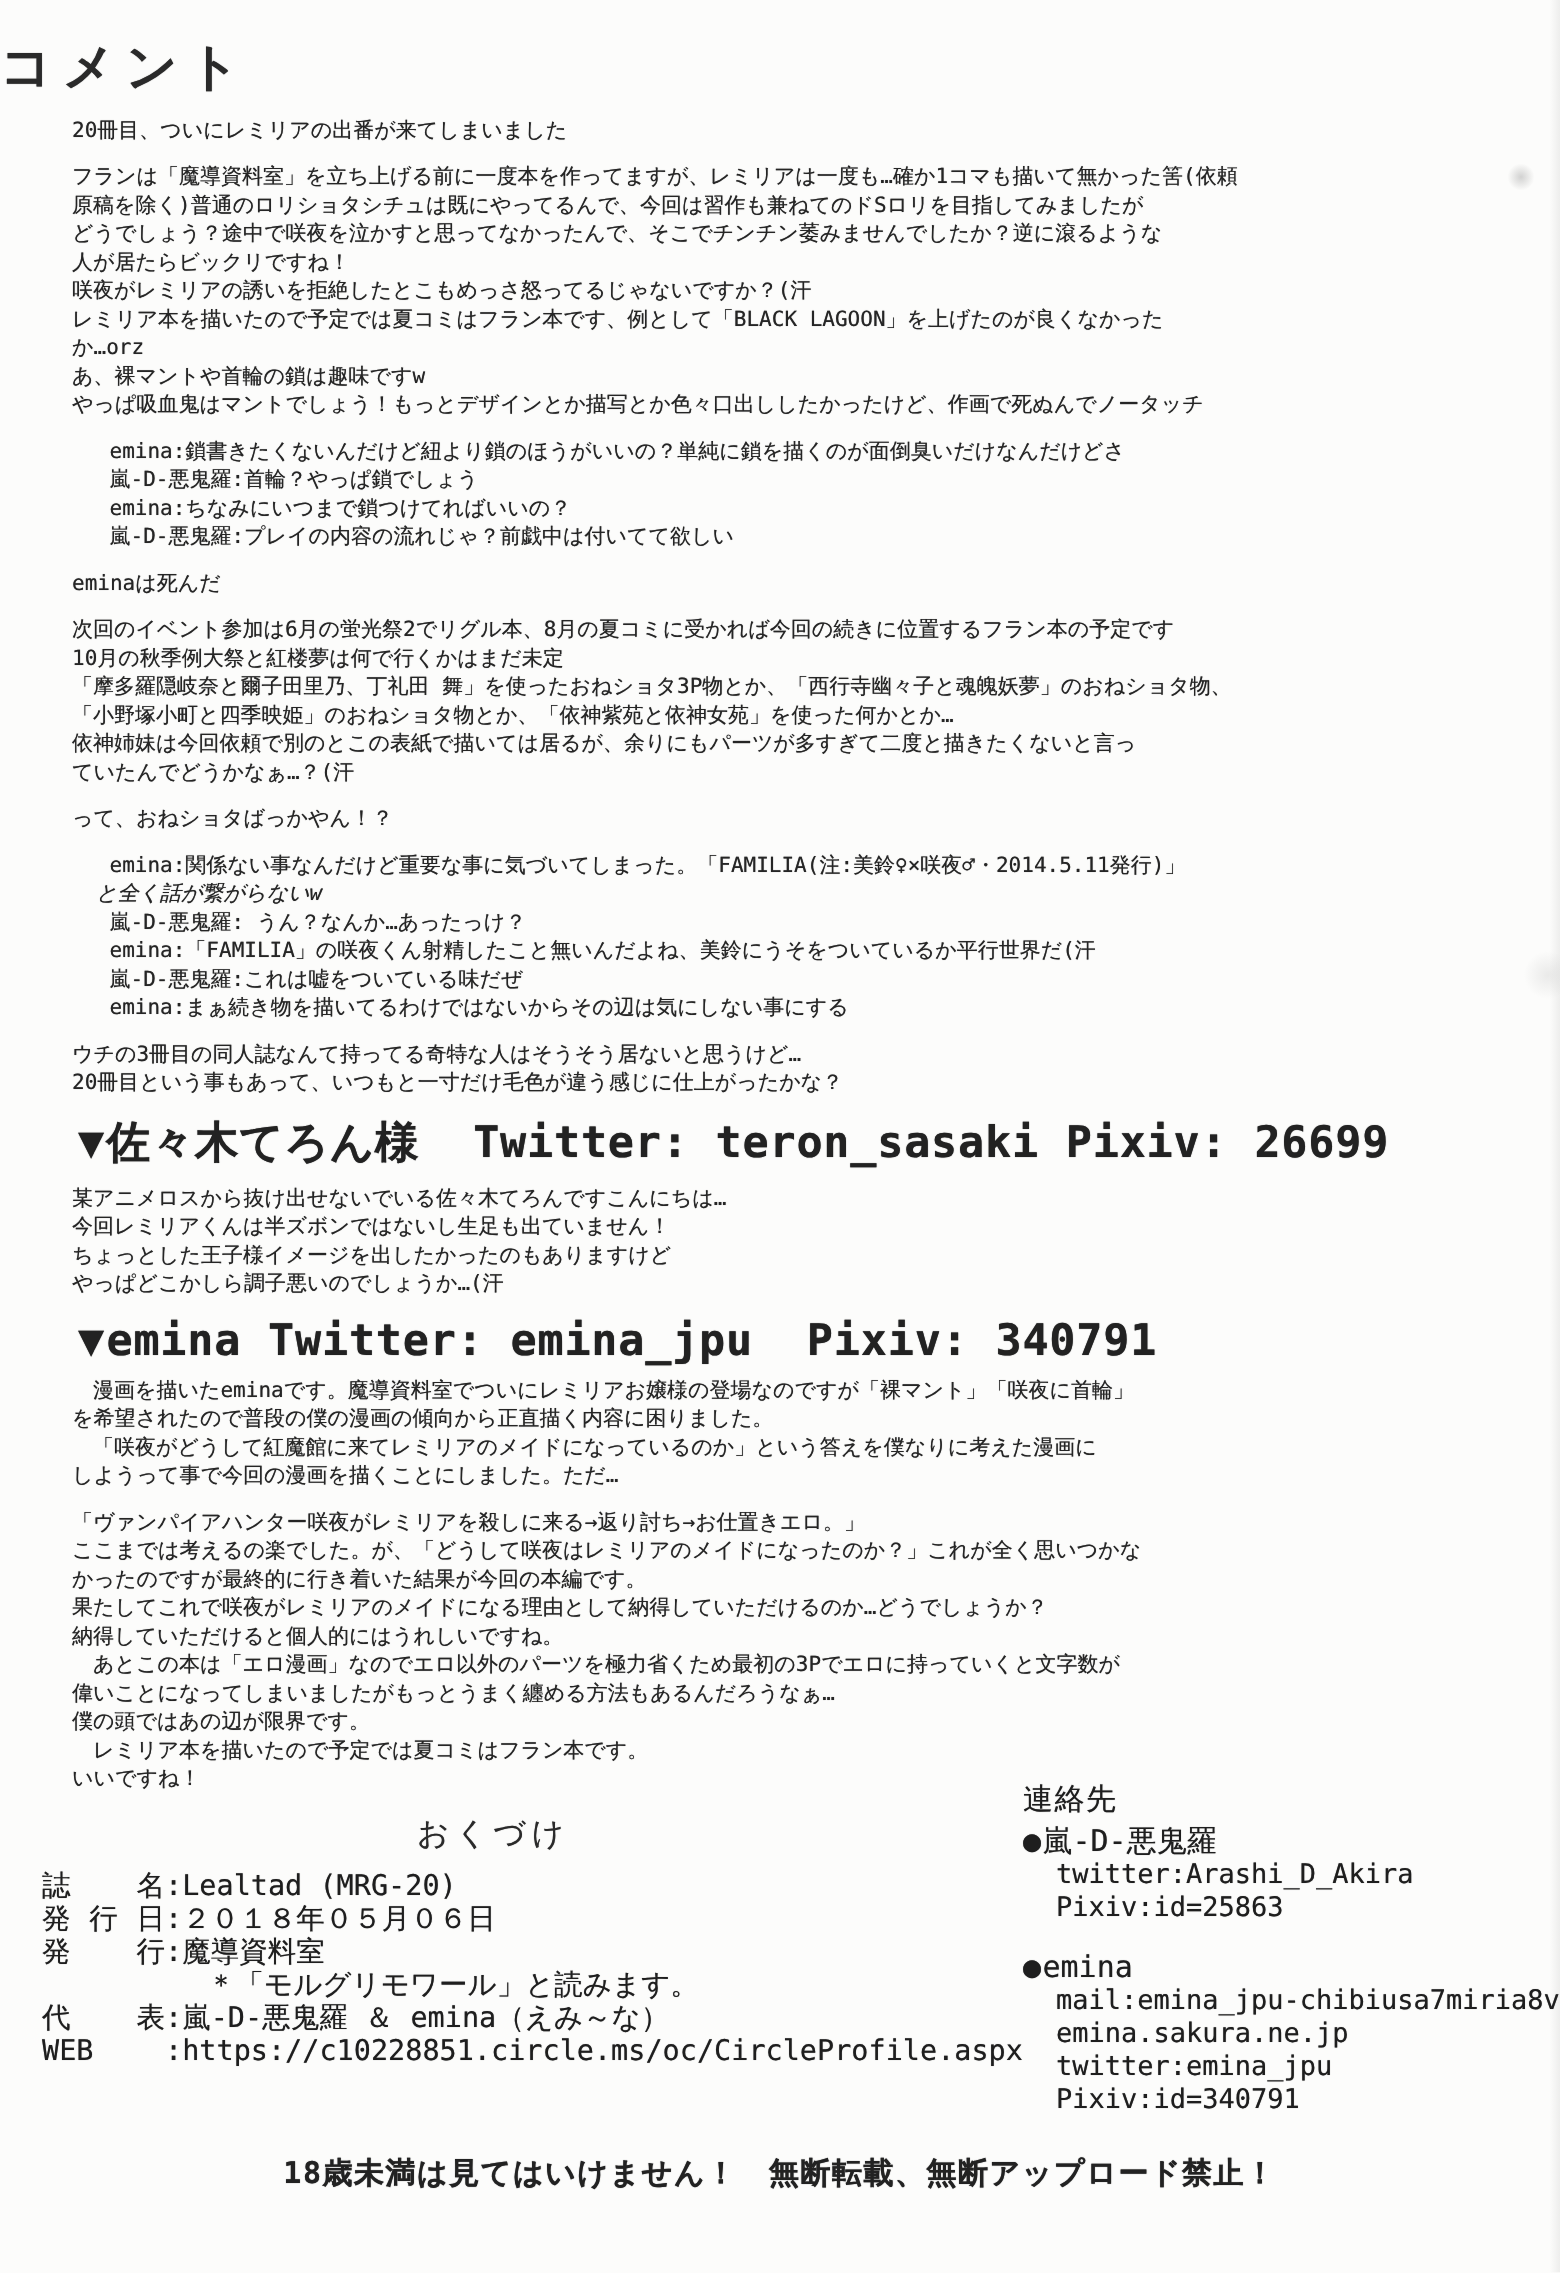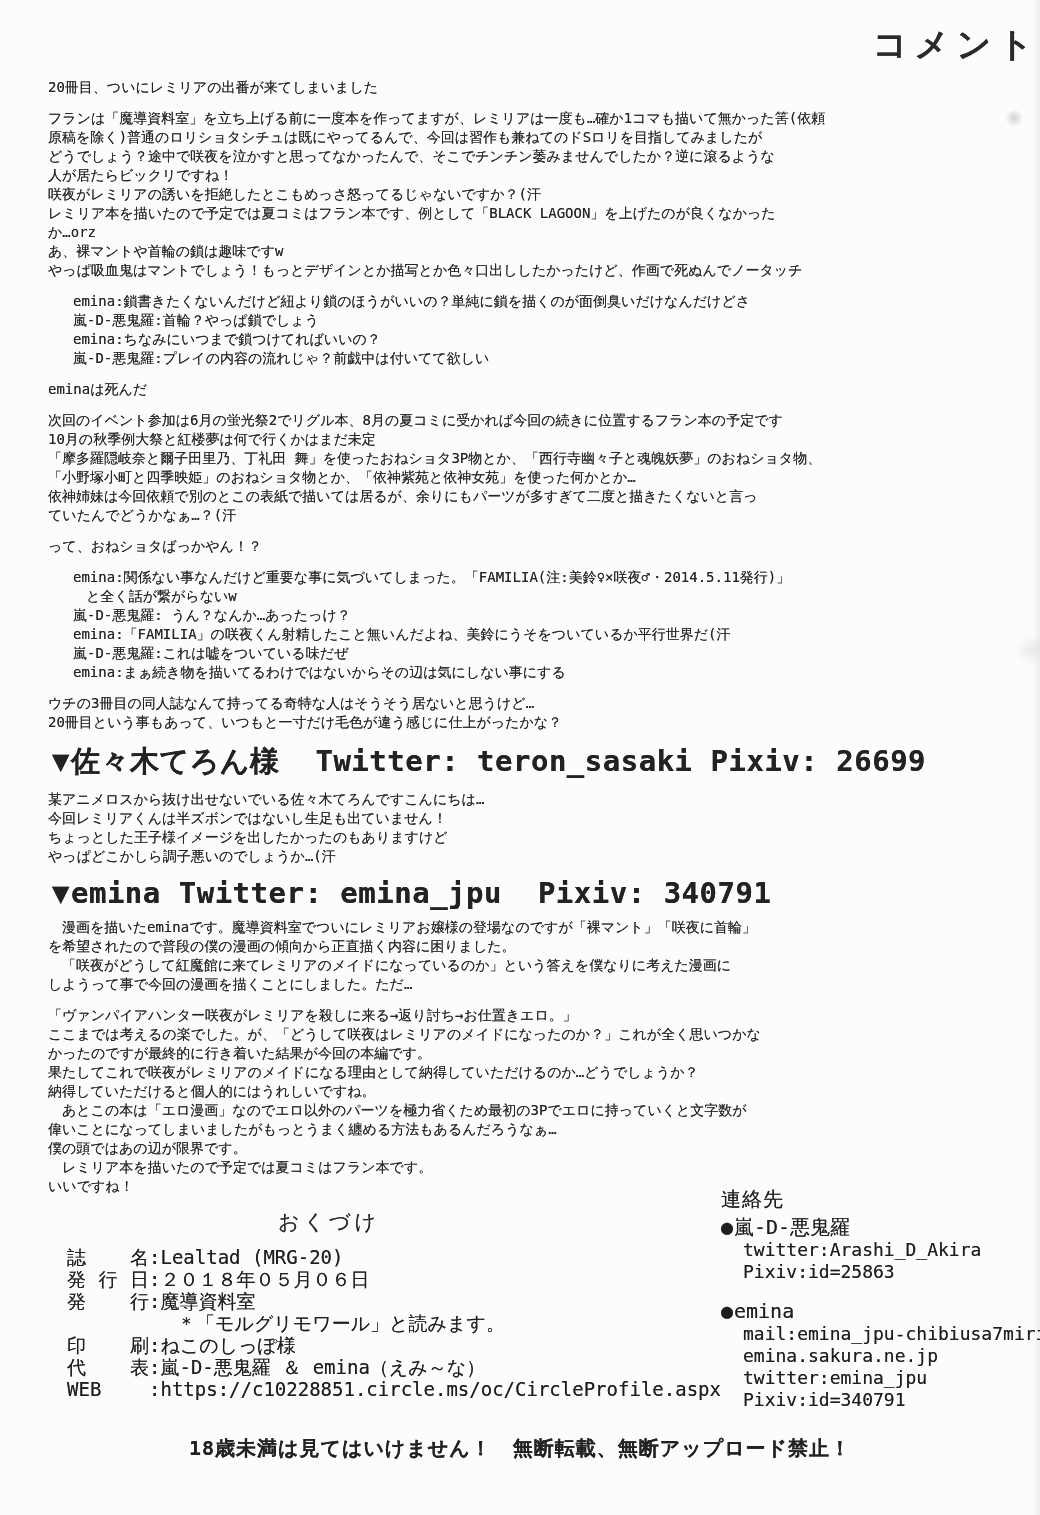--- a/index.html
+++ b/index.html
@@ -12,21 +12,21 @@
     padding-top:20px;
     background:
       radial-gradient(circle at 1014px 118px, rgba(130,130,130,.35), rgba(130,130,130,0) 9px),
       radial-gradient(circle at 1032px 650px, rgba(150,150,150,.18), rgba(150,150,150,0) 16px),
       linear-gradient(to left, rgba(110,110,110,.10), rgba(110,110,110,0) 7px),
       #fcfcfb;
     font-family:"DejaVu Sans Mono","Liberation Mono",monospace;
     color:#1e1e1e;
   }
   .title{
-    text-align:right;
+    text-align:left;
     font-size:34px;
     font-weight:bold;
     letter-spacing:7px;
     color:#2a2a2a;
     margin:2px 0 10px 0;
     text-shadow:0 0 .6px #555;
   }
   .sec-header{
     font-size:29px;
     font-weight:bold;
@@ -40,30 +40,30 @@
   .sec-body{margin-bottom:2px;}
   .line{
     font-size:14px;
     line-height:19px;
     margin-left:48px;
     white-space:pre-wrap;
     color:#252525;
     text-shadow:0 0 .5px #666;
   }
   .line.d{margin-left:73px;}
-  .line.d2{margin-left:86px;}
+  .line.d2{margin-left:64px;font-style:italic;}
   .line.blank{height:12px;}
   .bottom{display:flex;margin-top:6px;}
   .colophon{flex:0 0 552px;box-sizing:border-box;padding-left:28px;}
   .col-heading{
     font-size:21px;letter-spacing:4px;color:#2a2a2a;
     margin:6px 0 10px 250px;text-shadow:0 0 .5px #666;
   }
   .col-row{font-size:19px;line-height:22px;white-space:pre;text-shadow:0 0 .5px #666;}
-  .col-label{display:inline-block;width:82px;text-align:justify;text-align-last:justify;margin-left:39px;}
+  .col-label{display:inline-block;width:82px;text-align:justify;text-align-last:justify;}
   .col-row.indented .col-value{padding-left:28px;}
   .contacts{flex:1;margin-top:-16px;}
   .contacts-heading{font-size:20px;letter-spacing:1px;margin-bottom:2px;text-shadow:0 0 .5px #666;}
   .contact{margin-bottom:16px;}
   .contact-name-row{font-size:20px;line-height:24px;text-shadow:0 0 .5px #666;}
   .contact-name-row .bullet{margin-right:1px;}
   .contact-line{font-size:18px;line-height:22px;margin-left:22px;white-space:pre;text-shadow:0 0 .5px #666;}
   .footer{
     text-align:center;
     font-size:20px;
@@ -164,21 +164,20 @@
       <div>
 
           <div class="col-row"><span class="col-label">誌名</span><span class="col-value">:Lealtad (MRG-20)</span></div>
 
           <div class="col-row"><span class="col-label">発行日</span><span class="col-value">:２０１８年０５月０６日</span></div>
 
           <div class="col-row"><span class="col-label">発行</span><span class="col-value">:魔導資料室</span></div>
 
           <div class="col-row indented"><span class="col-label"></span><span class="col-value">＊「モルグリモワール」と読みます。</span></div>
 
-          <div class="col-row"><span class="col-label">印刷</span><span class="col-value">:ねこのしっぽ様</span></div>
 
           <div class="col-row"><span class="col-label">代表</span><span class="col-value">:嵐-D-悪鬼羅 ＆ emina（えみ～な）</span></div>
 
           <div class="col-row"><span class="col-label">WEB</span><span class="col-value">:https://c10228851.circle.ms/oc/CircleProfile.aspx</span></div>
         </div>
     </div>
 
     <div class="contacts">
       <div class="contacts-heading">連絡先</div>
 

